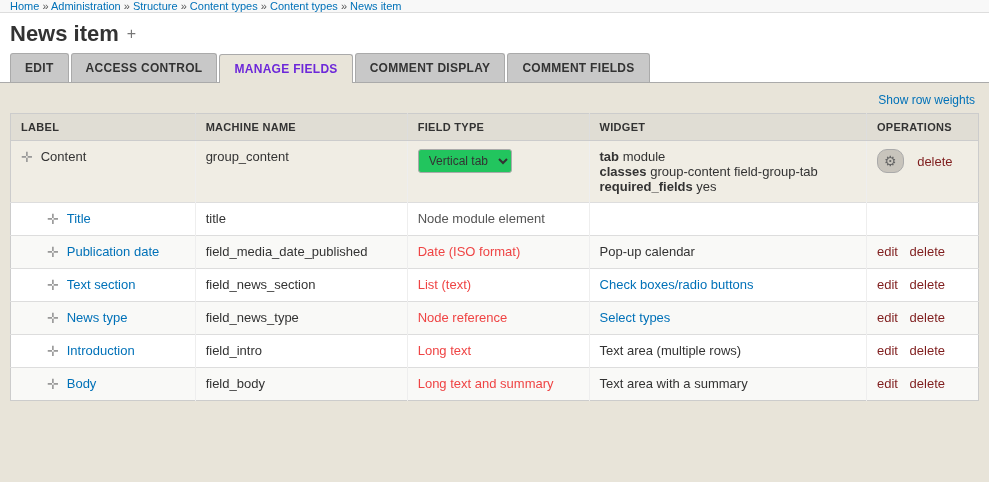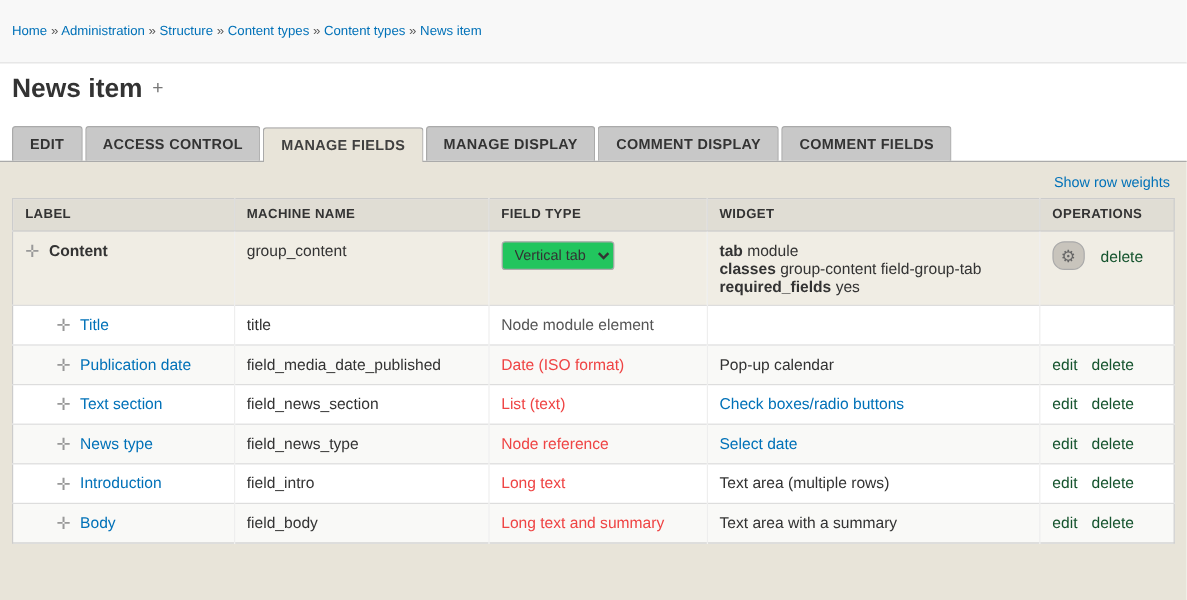--- a/index.html
+++ b/index.html
@@ -6,21 +6,21 @@
     body {
       font-family: Arial, sans-serif;
       font-size: 13px;
       background: #fff;
       color: #333;
     }
     a { color: #0071b8; text-decoration: none; }
 
     
     .breadcrumb {
-      padding: 20px 10px;
+      padding: 0 10px;
       font-size: 11px;
       color: #555;
       background: #f8f8f8;
       border-bottom: 1px solid #ddd;
     }
     .breadcrumb a { color: #0071b8; }
     .breadcrumb span { color: #555; }
 
     
     .page-header {
@@ -57,26 +57,25 @@
       background: #c8c8c8;
       color: #333;
       border: 1px solid #aaa;
       border-bottom: none;
       cursor: pointer;
       letter-spacing: 0.3px;
       border-radius: 3px 3px 0 0;
     }
     .tab.active {
       background: #e8e4d9;
-      color: #404040;
+      color: #6d28d9;
       border-color: #aaa;
       position: relative;
       bottom: -1px;
       z-index: 1;
-      margin-top: 12px;
     }
 
     
     .main-content {
       background: #e8e4d9;
       border-top: 1px solid #aaa;
       padding: 10px;
       min-height: 400px;
     }
 
@@ -133,21 +132,21 @@
       cursor: move;
       margin-right: 4px;
     }
 
     
     .label-cell {
       display: flex;
       align-items: flex-start;
       gap: 4px;
     }
-    .label-bold { font-weight: bold; text-align: right; }
+    .label-bold { font-weight: normal; text-align: right; }
     .label-link { color: #0071b8; }
 
     
     .field-type-link { color: #ef4444; }
 
     
     .widget-info { font-size: 13px; }
     .widget-info .key { font-weight: bold; }
 
     
@@ -167,21 +166,21 @@
       background: #c8c4bc;
       border-radius: 10px;
       padding: 3px 6px;
       gap: 4px;
       border: 1px solid #aaa;
     }
     .gear-icon { font-size: 14px; color: #666; }
 
     
     .ops-cell a {
-      color: #14532d;
+      color: #7f1d1d;
       margin-left: 8px;
       font-size: 13px;
     }
     .ops-cell a:first-child { margin-left: 0; }
 
     
     .node-module { color: #555; font-size: 13px; }
 
     
     .indented { padding-left: 26px; }
@@ -205,21 +204,20 @@
 
 <div class="page-header">
   <span class="page-title">News item</span>
   <span class="page-title-icon">+</span>
 </div>
 
 <div class="tabs">
   <div class="tab">EDIT</div>
   <div class="tab">ACCESS CONTROL</div>
   <div class="tab active">MANAGE FIELDS</div>
-  <div class="tab">MANAGE DISPLAY</div>
   <div class="tab">COMMENT DISPLAY</div>
   <div class="tab">COMMENT FIELDS</div>
 </div>
 
 <div class="main-content">
   <div class="row-weights-link">
     <a href="#">Show row weights</a>
   </div>
 
   <table class="fields-table">
@@ -332,21 +330,21 @@
             <a href="#" class="label-link">News type</a>
           </div>
         </td>
         <td>
           <span>field_news_type</span>
         </td>
         <td>
           <a href="#" class="field-type-link">Node reference</a>
         </td>
         <td>
-          <a href="#">Select date</a>
+          <a href="#">Select types</a>
         </td>
         <td class="ops-cell">
           <a href="#">edit</a>
           <a href="#">delete</a>
         </td>
       </tr>
 
       <tr>
         <td>
           <div class="label-cell indented">

